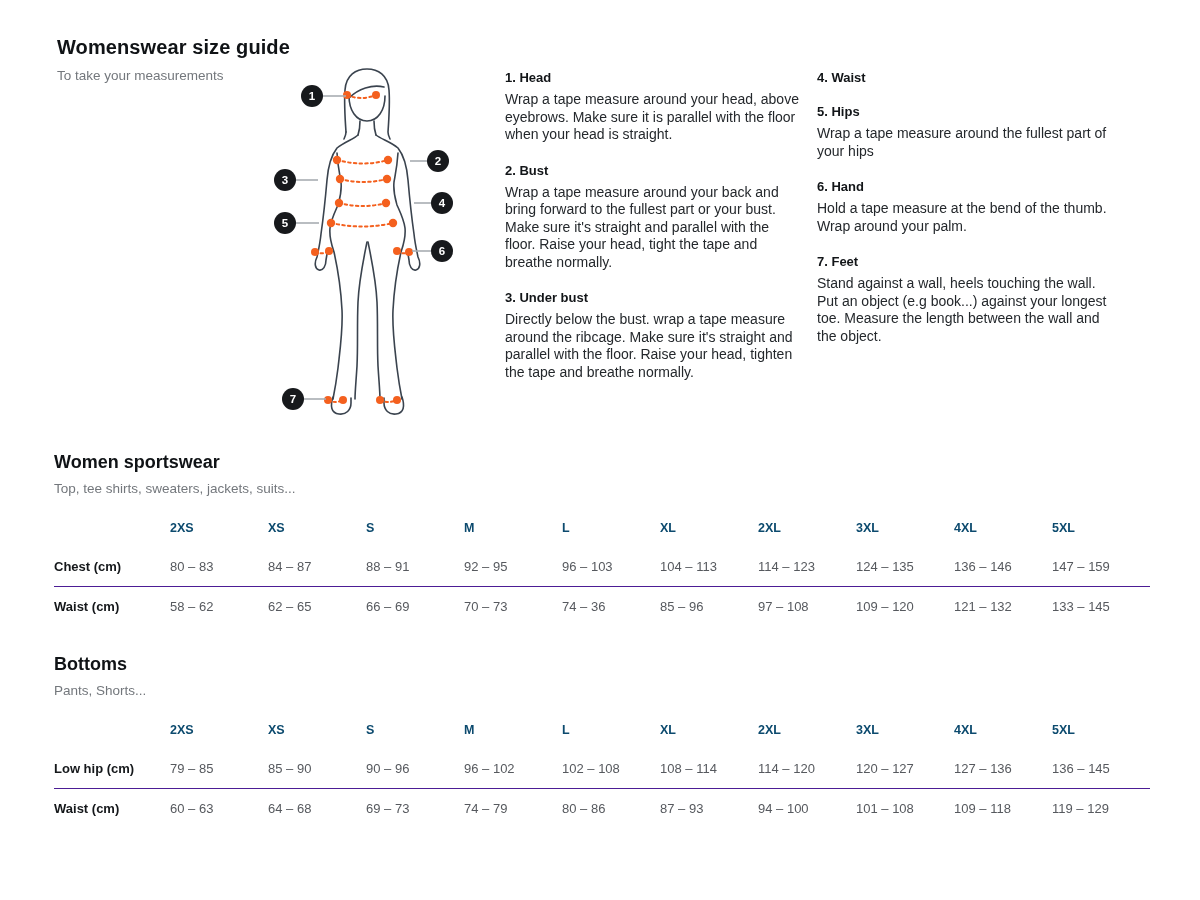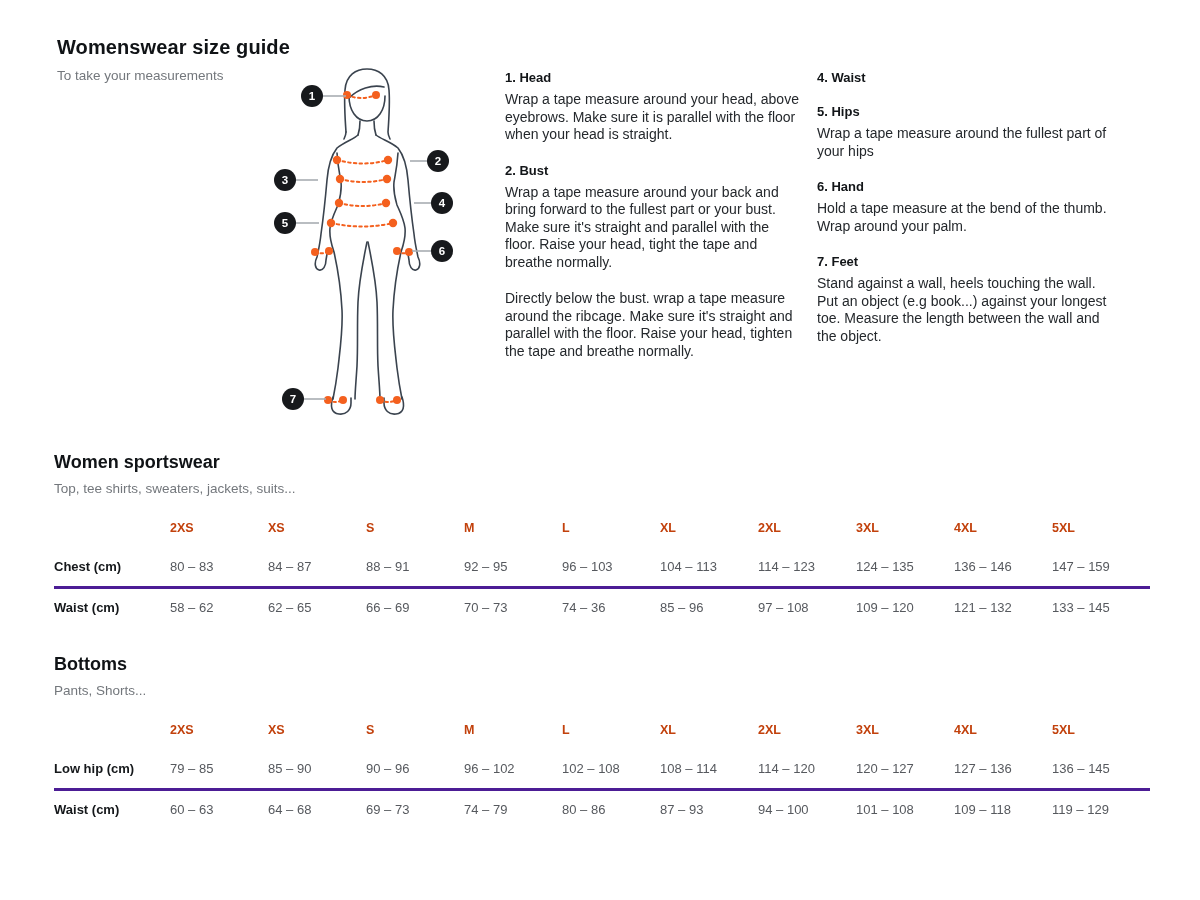--- a/index.html
+++ b/index.html
@@ -36,22 +36,22 @@
   .section-subheading { font-size:13.5px; color:#73777c; margin-top:8px; }
 
   .size-table { margin-top:14px; }
   .t-row {
     display:grid;
     grid-template-columns:116px repeat(10, 1fr);
     align-items:center;
   }
   .t-row.head { height:36px; }
   .t-row.data { height:40px; }
-  .t-row.data + .t-row.data { border-top:3px solid #4c1d95; }
-  .t-size { font-size:12.5px; font-weight:700; color:#c2410c; }
+  .t-row.data + .t-row.data { border-top:1px solid #4c1d95; }
+  .t-size { font-size:12.5px; font-weight:700; color:#0c4a6e; }
   .t-label { font-size:13px; font-weight:700; color:#15181b; }
   .t-val { font-size:13px; color:#56595e; }
 
   
   .outline { fill:none; stroke:#3a434e; stroke-width:1.6; stroke-linecap:round; stroke-linejoin:round; }
   .meas { fill:none; stroke-width:2; stroke-dasharray:2.5 3.2; stroke-linecap:round; }
   .conn { stroke:#a8adb2; stroke-width:1.6; }
   .badge-num { font-family:"Liberation Sans", sans-serif; font-size:11.5px; font-weight:700; fill:#ffffff; }
 </style>
 </head>
@@ -172,20 +172,21 @@
   <div class="instr-col c1">
       <div class="instr-block">
         <div class="instr-title">1. Head</div>
         <div class="instr-body">Wrap a tape measure around your head, above eyebrows. Make sure it is parallel with the floor when your head is straight.</div>
       </div>
       <div class="instr-block">
         <div class="instr-title">2. Bust</div>
         <div class="instr-body">Wrap a tape measure around your back and bring forward to the fullest part or your bust. Make sure it's straight and parallel with the floor. Raise your head, tight the tape and breathe normally.</div>
       </div>
       <div class="instr-block">
+        <div class="instr-title">3. Under bust</div>
         <div class="instr-body">Directly below the bust. wrap a tape measure around the ribcage. Make sure it's straight and parallel with the floor. Raise your head, tighten the tape and breathe normally.</div>
       </div>
     </div>
   <div class="instr-col c2">
       <div class="instr-block">
         <div class="instr-title">4. Waist</div>
       </div>
       <div class="instr-block">
         <div class="instr-title">5. Hips</div>
         <div class="instr-body">Wrap a tape measure around the fullest part of your hips</div>

